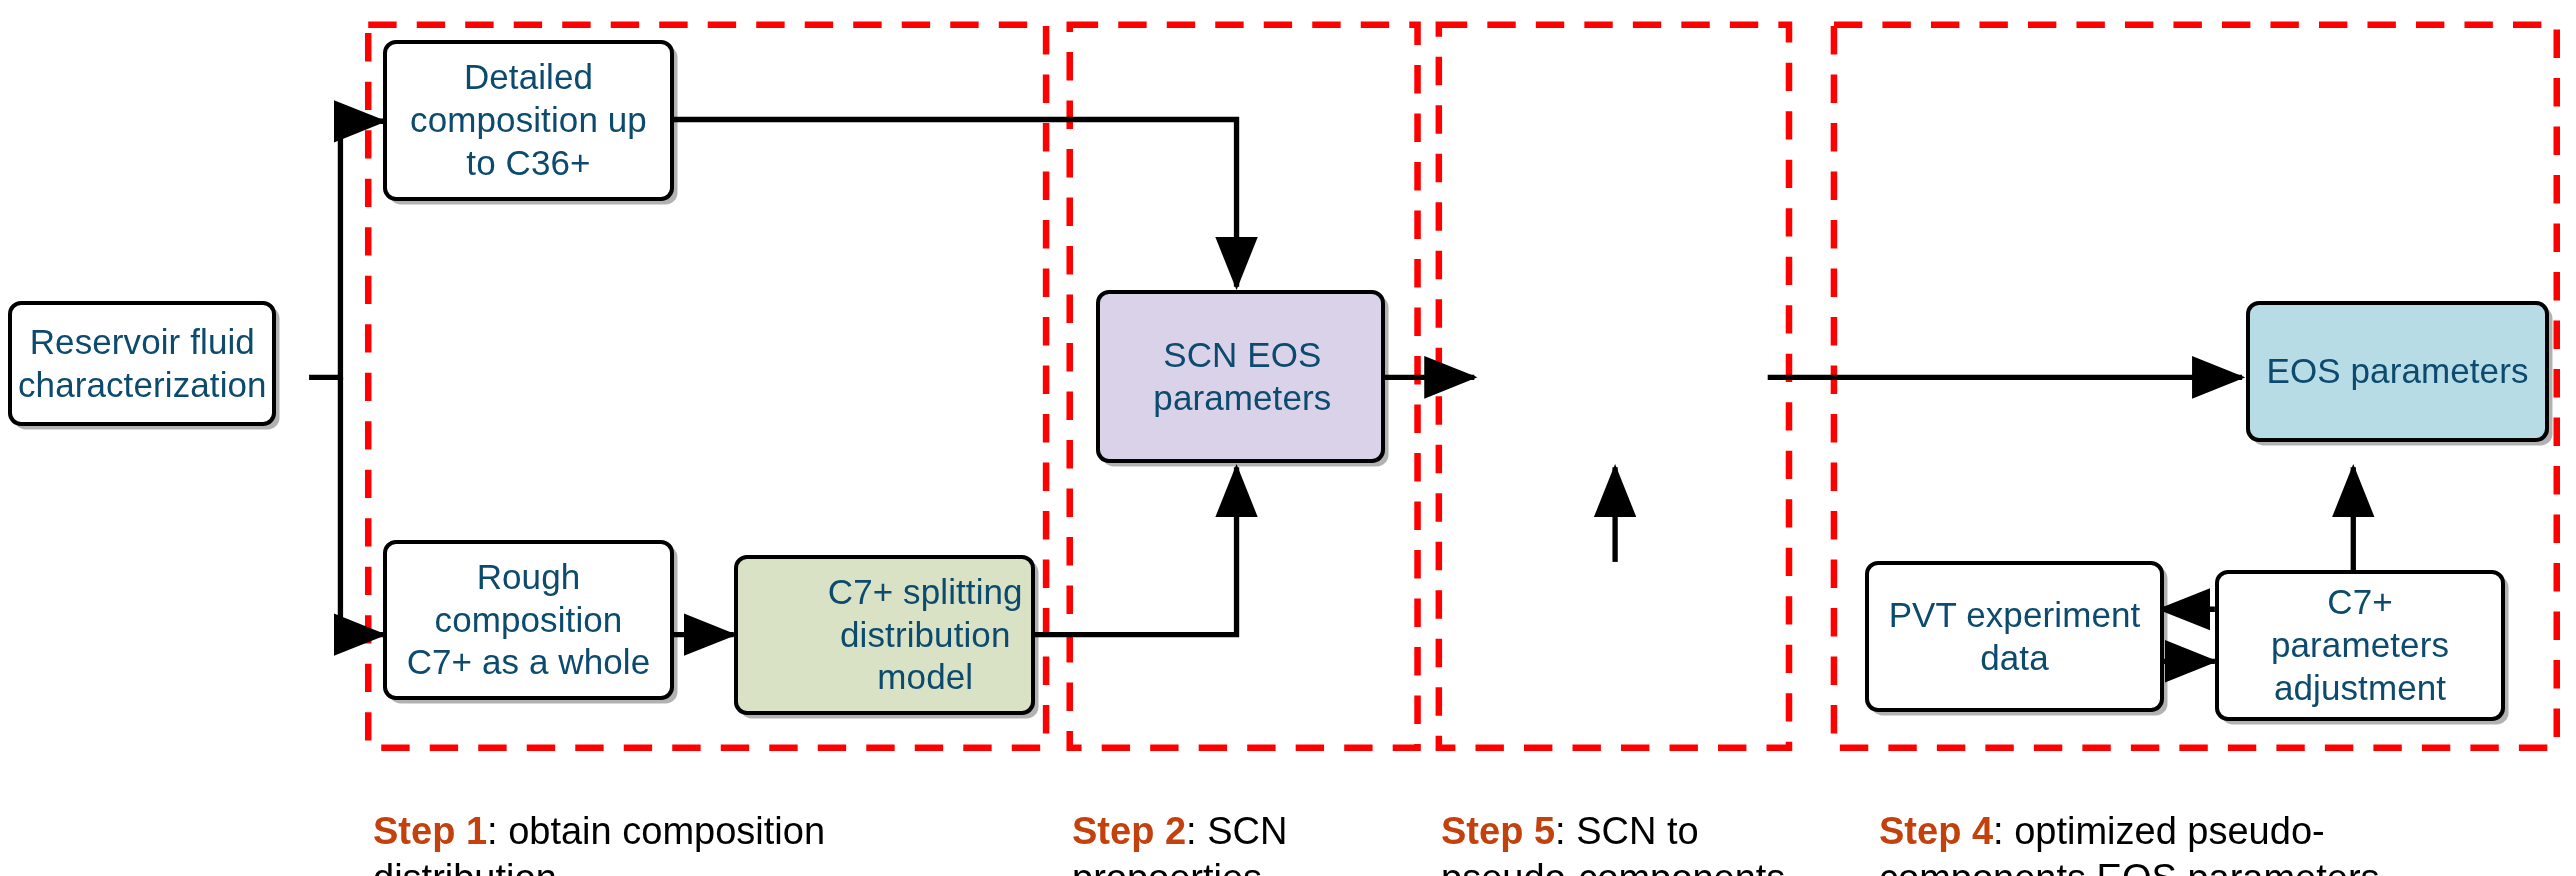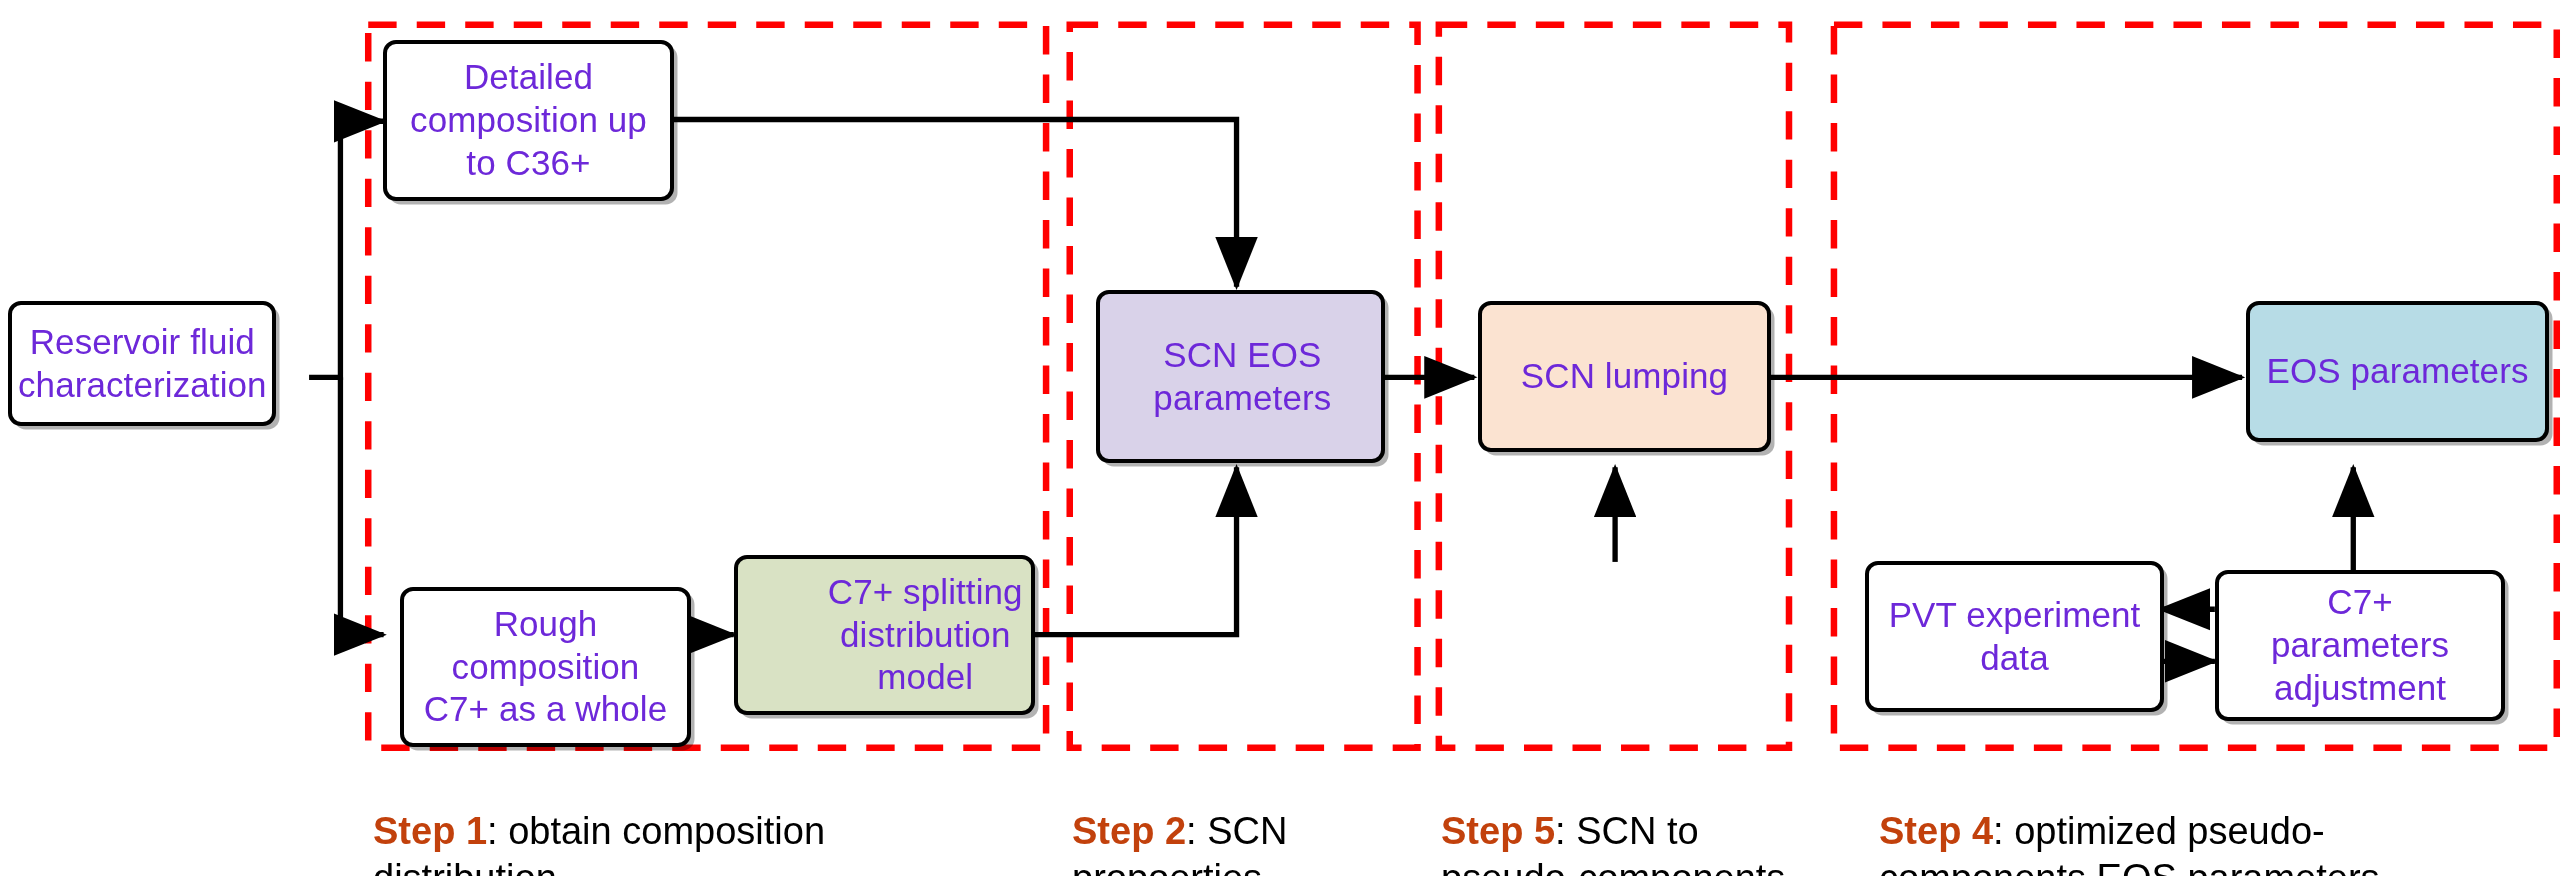--- a/index.html
+++ b/index.html
@@ -27,21 +27,21 @@
   .node {
     position: absolute;
     box-sizing: border-box;
     border: 4.1px solid #000000;
     border-radius: 13px;
     background: #ffffff;
     display: flex;
     align-items: center;
     justify-content: center;
     text-align: center;
-    color: #6d28d9;
+    color: #0c4a6e;
     font-size: 35px;
     line-height: 1.22;
     letter-spacing: 0.1px;
     padding: 3.5px 8.3px;
     box-shadow: 4.7px 4.7px 0 -1.2px rgba(0,0,0,0.30);
   }
   .node-label {
     display: block;
     white-space: pre-line;
   }
@@ -111,40 +111,37 @@
     <span class="node-label">Reservoir fluid
 characterization</span>
   </div>
 
   <div class="node" style="left:383px; top:40px; width:291px; height:161px; background:#ffffff;">
     <span class="node-label">Detailed
 composition up
 to C36+</span>
   </div>
 
-  <div class="node" style="left:383px; top:587px; width:291px; height:160px; background:#ffffff;margin-left:17px;">
+  <div class="node" style="left:383px; top:540px; width:291px; height:160px; background:#ffffff;">
     <span class="node-label">Rough
 composition
 C7+ as a whole</span>
   </div>
 
   <div class="node" style="left:734px; top:555px; width:301px; height:160px; background:#d9e2c4;justify-content:flex-end;">
     <span class="node-label">C7+ splitting
 distribution
 model</span>
   </div>
 
   <div class="node" style="left:1096px; top:290px; width:289px; height:173px; background:#d9d2e9;padding-left:12px;">
     <span class="node-label">SCN EOS
 parameters</span>
   </div>
 
-  <div class="node" style="left:1478px; top:301px; width:293px; height:151px; background:#fbe3d1;">
-    <span class="node-label">SCN lumping</span>
-  </div>
 
 
   <div class="node" style="left:2246px; top:301px; width:303px; height:141px; background:#b7dce6;">
     <span class="node-label">EOS parameters</span>
   </div>
 
   <div class="node" style="left:1865px; top:561px; width:299px; height:151px; background:#ffffff;">
     <span class="node-label">PVT experiment
 data</span>
   </div>

